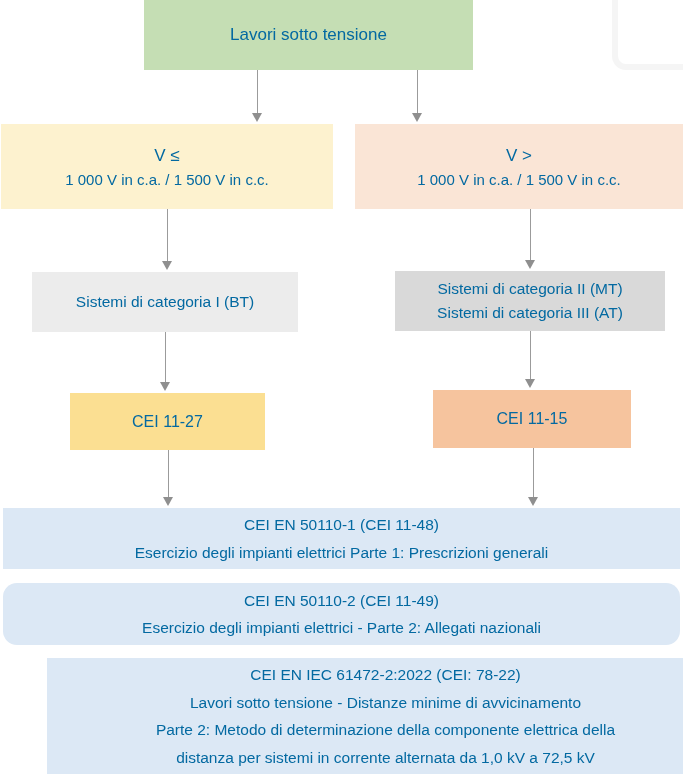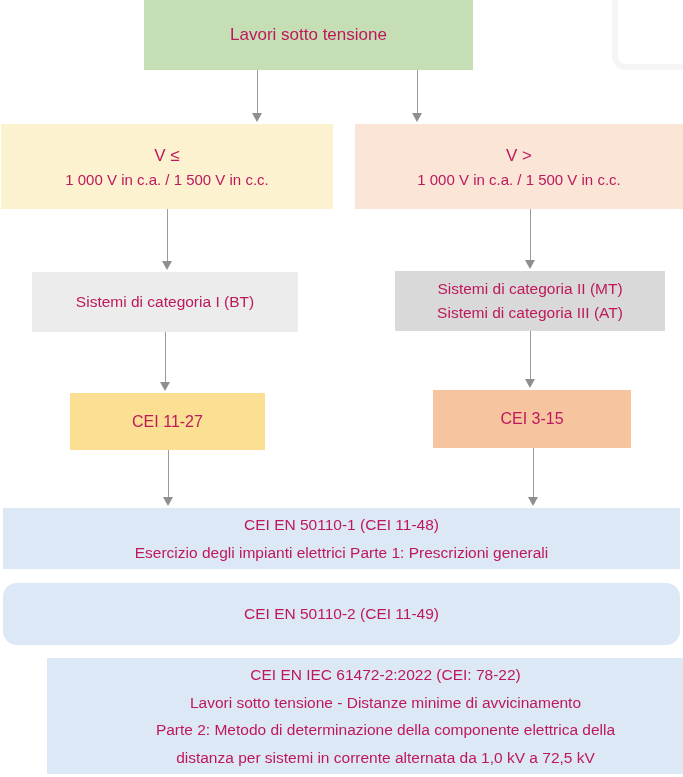--- a/index.html
+++ b/index.html
@@ -8,21 +8,21 @@
     padding: 0;
     background: #ffffff;
   }
   .canvas {
     position: relative;
     width: 683px;
     height: 777px;
     background: #ffffff;
     overflow: hidden;
     font-family: "Liberation Sans", "DejaVu Sans", sans-serif;
-    color: #be185d;
+    color: #0369a1;
   }
   .node {
     position: absolute;
     display: flex;
     flex-direction: column;
     justify-content: center;
     align-items: center;
     text-align: center;
     box-sizing: border-box;
   }
@@ -108,30 +108,31 @@
   <div class="node node-hv-sys" style="background-color: rgb(217, 217, 217);">
     <div>Sistemi di categoria II (MT)</div>
     <div>Sistemi di categoria III (AT)</div>
   </div>
 
   <div class="node node-lv-std" style="background-color: rgb(251, 223, 146); justify-content: center;">
     <div>CEI 11-27</div>
   </div>
 
   <div class="node node-hv-std" style="background-color: rgb(246, 196, 158);">
-    <div>CEI 3-15</div>
+    <div>CEI 11-15</div>
   </div>
 
   <div class="node std-box std-box-1" style="background-color: rgb(220, 232, 245);">
     <div class="line">CEI EN 50110-1 (CEI 11-48)</div>
     <div class="line">Esercizio degli impianti elettrici Parte 1: Prescrizioni generali</div>
   </div>
 
   <div class="node std-box std-box-2" style="background-color: rgb(220, 232, 245);">
     <div class="line">CEI EN 50110-2 (CEI 11-49)</div>
+    <div class="line">Esercizio degli impianti elettrici - Parte 2: Allegati nazionali</div>
   </div>
 
   <div class="node std-box std-box-3" style="background-color: rgb(220, 232, 245); margin-left: 44px;">
     <div class="line">CEI EN IEC 61472-2:2022 (CEI: 78-22)</div>
     <div class="line">Lavori sotto tensione - Distanze minime di avvicinamento</div>
     <div class="line">Parte 2: Metodo di determinazione della componente elettrica della</div>
     <div class="line">distanza per sistemi in corrente alternata da 1,0 kV a 72,5 kV</div>
   </div>
 
 </div>

